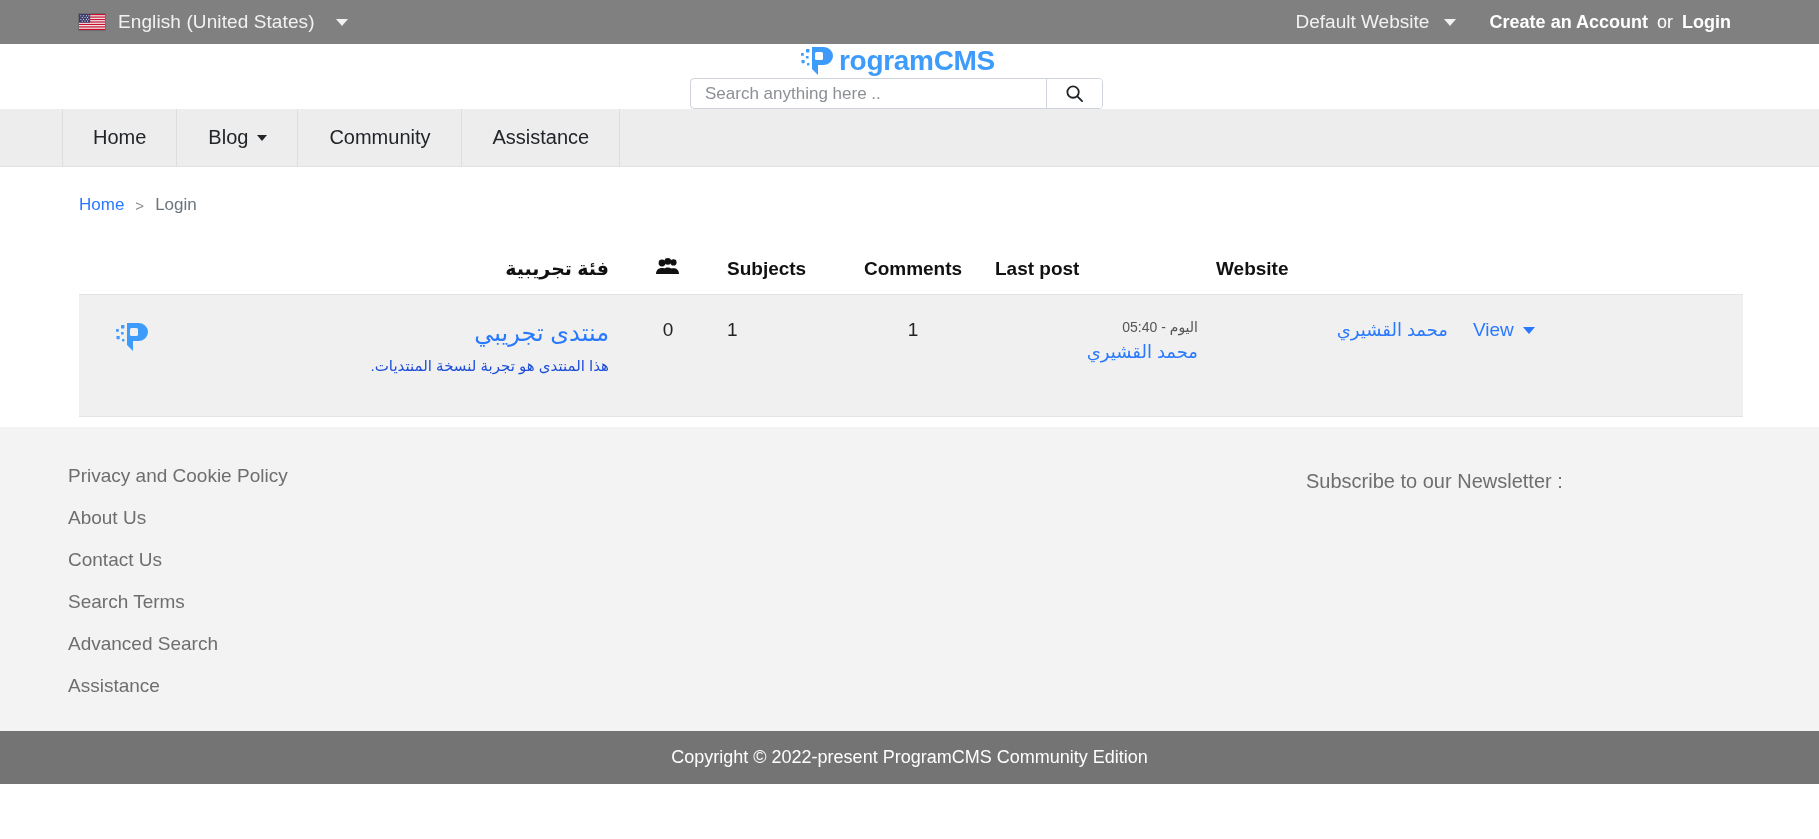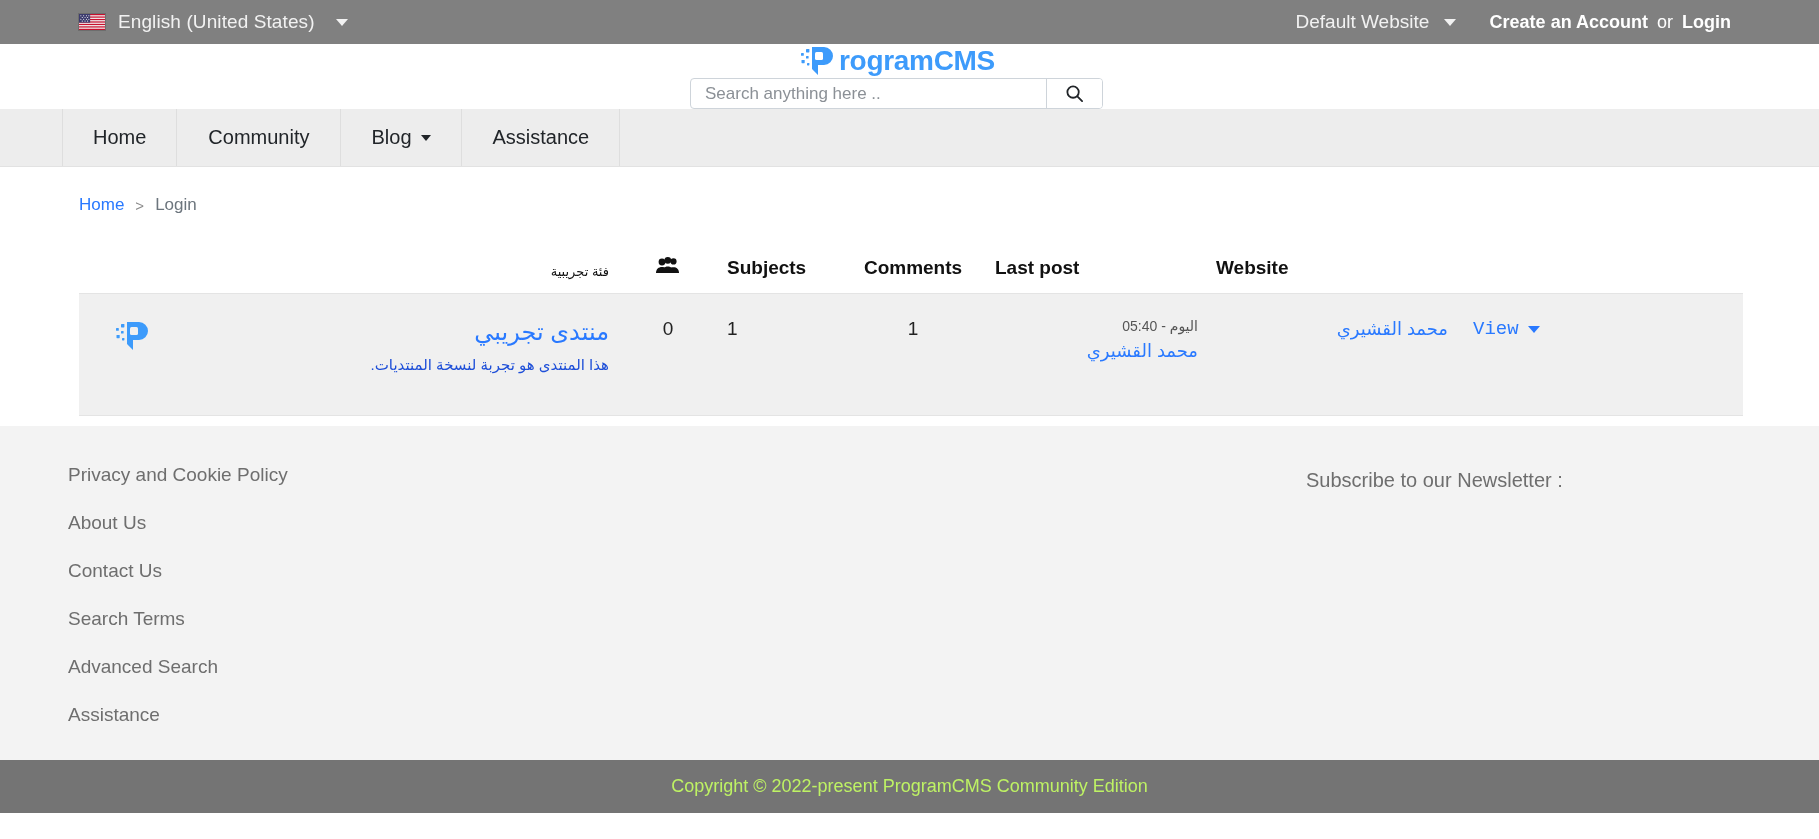--- a/index.html
+++ b/index.html
@@ -165,22 +165,22 @@
   .col-mgrs    { width: 250px; padding-left: 18px; }
   .col-view    { flex: 1; text-align: left; padding-left: 25px; }
 
   .forum-head .hcell {
     font-size: 19px;
     font-weight: bold;
     color: #111;
   }
   .forum-head .hcell.arabic {
     direction: rtl;
-    font-weight: normal;
-    font-size: 13px;
+    font-weight: bold;
+    font-size: 19px;
   }
   .users-glyph { display: inline-block; }
 
   .forum-row {
     display: flex;
     align-items: flex-start;
     background: #f0f0f0;
     padding: 22px 0 40px 0;
     border-bottom: 1px solid #e4e4e4;
     min-height: 100px;
@@ -230,34 +230,33 @@
   }
   .mgr-cell { width: 250px; padding-left: 18px; direction: rtl; text-align: right; }
   .mgr-link { font-size: 18px; color: #2979ff; text-decoration: none; }
   .view-cell { flex: 1; padding-left: 25px; }
   .view-link {
     font-size: 19px;
     color: #2979ff;
     text-decoration: none;
     display: inline-flex;
     align-items: center;
-    font-family: Liberation Mono, monospace;
   }
 
   
   .footer {
     background: #f3f3f3;
     padding: 38px 88px 34px 68px;
     display: flex;
     justify-content: space-between;
     align-items: flex-start;
     margin-top: 10px;
     min-height: 270px;
   }
-  .footer-links { display: flex; flex-direction: column; gap: 26px; }
+  .footer-links { display: flex; flex-direction: column; gap: 20px; }
   .footer-links a {
     color: #6e6e6e;
     font-size: 19px;
     text-decoration: none;
   }
   .newsletter { width: 425px; padding-top: 5px; }
   .newsletter-title {
     font-size: 20px;
     color: #6e6e6e;
     margin-bottom: 16px;
@@ -298,21 +297,21 @@
     font-family: inherit;
   }
 
   
   .copyright {
     background: #747474;
     height: 53px;
     display: flex;
     align-items: center;
     justify-content: center;
-    color: #bef264;
+    color: #ffffff;
     font-size: 18px;
   }
 </style>
 </head>
 <body>
 
 <div class="topbar">
   <div class="topbar-left">
     <svg class="flag-icon" viewBox="0 0 28 18" preserveAspectRatio="none">
       <rect width="28" height="18" fill="#f2f2f2"></rect>
@@ -385,25 +384,25 @@
       </svg>
     </button>
   </div>
 </div>
 
 <nav class="mainnav">
   <div class="nav-item">
     <span>Home</span>
   </div>
   <div class="nav-item">
-    <span>Community</span>
-  </div>
-  <div class="nav-item">
     <span>Blog</span>
     <span class="mini-caret"></span>
+  </div>
+  <div class="nav-item">
+    <span>Community</span>
   </div>
   <div class="nav-item">
     <span>Assistance</span>
   </div>
 </nav>
 
 <div class="breadcrumb">
   <a href="#">Home</a>
   <span class="sep">&gt;</span>
   <span>Login</span>

